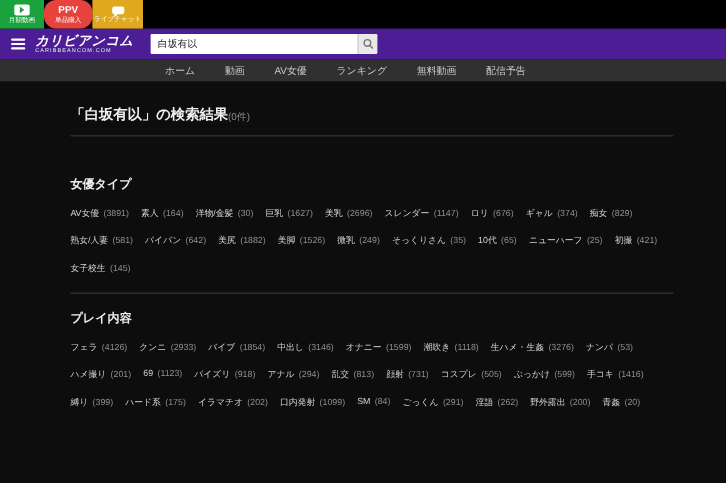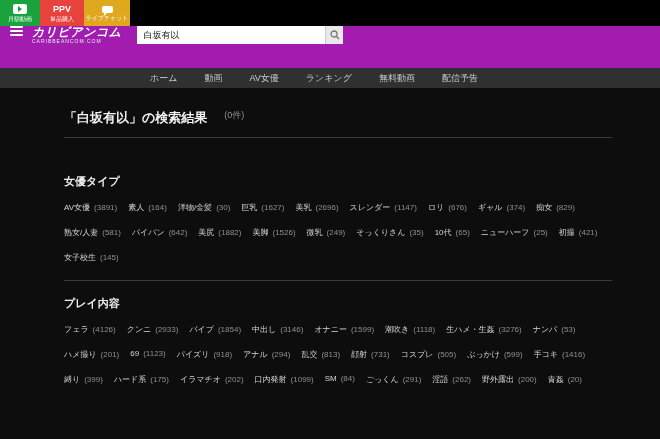--- a/index.html
+++ b/index.html
@@ -10,60 +10,60 @@
     font-family: "Liberation Sans", "DejaVu Sans", sans-serif;
   }
 
   
   .promo-bar { height: 26px; background: #000; display: flex; }
   .promo-btn {
     display: flex; flex-direction: column; align-items: center; justify-content: center;
     gap: 2px; border: none; cursor: pointer; padding: 0 4px;
   }
   .promo-monthly { width: 40px; background: #1aa23c; }
-  .promo-ppv     { width: 44px; background: #e8423c; }
+  .promo-ppv     { width: 44px; background: #e8423c; border-radius: 11px; }
   .promo-chat    { width: 46px; background: #dfa81e; }
   .promo-label { font-size: 6px; color: #fff; white-space: nowrap; line-height: 1; }
   .ppv-title { font-size: 9px; font-weight: bold; color: #fff; line-height: 1; }
   .play-icon {
     width: 14px; height: 10px; background: #fff; border-radius: 2px;
     display: flex; align-items: center; justify-content: center;
   }
   .play-icon::after {
     content: ""; display: block;
     border-left: 4px solid #1aa23c;
     border-top: 3px solid transparent; border-bottom: 3px solid transparent;
   }
   .chat-icon { width: 11px; height: 7px; background: #fff; border-radius: 2px; position: relative; }
   .chat-icon::after {
     content: ""; position: absolute; left: 2px; bottom: -3px;
     border-top: 4px solid #fff; border-right: 4px solid transparent;
   }
 
   
-  .header { height: 42px; background: #a21caf; display: flex; align-items: flex-start; padding: 0 8px; }
+  .header { height: 28px; background: #4c1d95; display: flex; align-items: center; padding: 0 8px; }
   .hamburger { width: 13px; display: flex; flex-direction: column; gap: 2px; margin: 0 9px 0 2px; cursor: pointer; background: none; border: none; padding: 0; }
   .hamburger span { display: block; height: 2px; background: #fff; border-radius: 1px; }
   .logo { display: flex; flex-direction: column; line-height: 1; margin-right: 16px; text-decoration: none; }
   .logo-title { font-style: italic; font-weight: bold; font-size: 12px; color: #fff; letter-spacing: .5px; white-space: nowrap; }
   .logo-sub { font-size: 5px; color: #dff5e2; letter-spacing: 1px; margin-top: 1px; white-space: nowrap; }
   .search-box { display: flex; width: 206px; height: 18px; background: #fff; border-radius: 1px; overflow: hidden; }
   .search-input { flex: 1; border: none; outline: none; font-size: 9px; padding: 0 6px; color: #222; background: #fff; font-family: inherit; }
   .search-btn {
     width: 18px; background: #e9e9e9; border: none; border-left: 1px solid #ccc;
     display: flex; align-items: center; justify-content: center; cursor: pointer; padding: 0;
   }
 
   
   .nav { height: 20px; background: #303030; display: flex; align-items: center; justify-content: center; gap: 27px; padding-right: 32px; }
   .nav-item { font-size: 9px; color: #c9c9c9; text-decoration: none; white-space: nowrap; }
 
   
   .content { padding: 21px 48px 0 64px; }
-  .page-title-row { display: flex; align-items: flex-start; gap: 17px; }
+  .page-title-row { display: flex; align-items: flex-end; gap: 0; }
   .page-title { font-size: 13px; font-weight: bold; color: #f0f0f0; }
   .result-count { font-size: 9px; color: #8f8f8f; }
   .divider { border-bottom: 1px solid #3a3a3a; margin-top: 10px; }
 
   .empty { text-align: center; margin-top: 30px; }
   .empty-message { font-size: 12px; color: #e2e2e2; }
   .empty-hint { font-size: 9px; color: #c6c6c6; margin-top: 13px; }
 
   .category-section { margin-top: 36px; }
   .category-section + .category-section { margin-top: 15px; }

